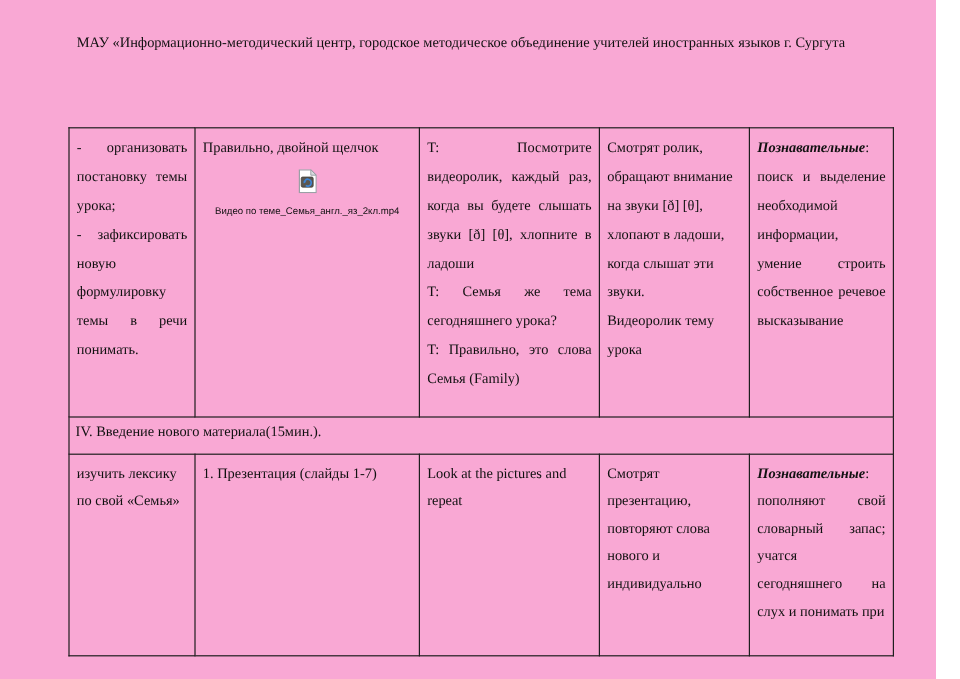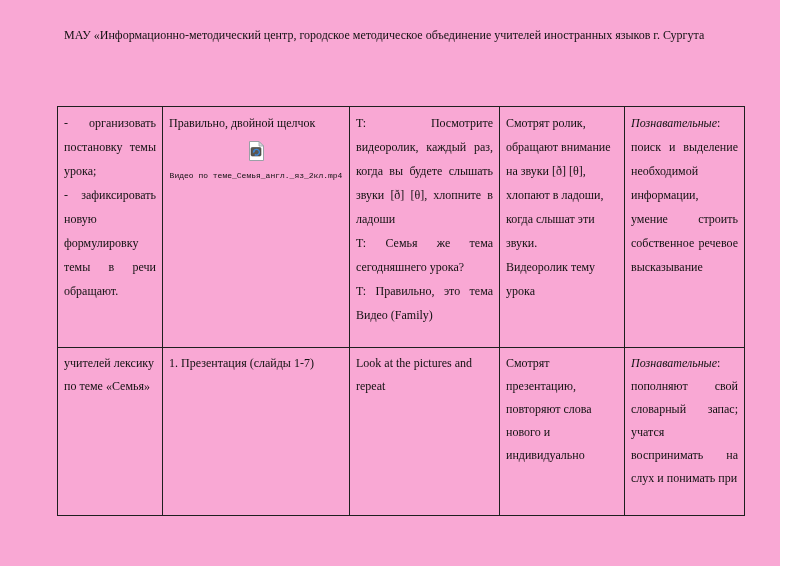--- a/index.html
+++ b/index.html
@@ -36,26 +36,26 @@
     padding: 4px 6px 2px 6px;
     font-size: 12px;
     line-height: 24px;
     overflow: hidden;
   }
   tr.r1 td { height: 234px; }
   tr.r2 td { height: 25px; line-height: 17px; padding: 3px 4px 2px 5px; }
   tr.r3 td { height: 161px; line-height: 23px; }
   td p { margin: 0; }
   .justify { text-align: justify; }
-  .lead { font-weight: normal; font-style: italic; }
+  .lead { font-weight: bold; font-style: italic; }
   .pad-extra { padding-top: 26px; }
   .media-embed { text-align: center; margin-top: 6px; cursor: pointer; }
   .media-icon { display: inline-block; width: 16px; height: 20px; }
   .media-caption {
-    font-family: Liberation Mono, monospace;
+    font-family: Liberation Sans, sans-serif;
     font-size: 8px;
     line-height: 11px;
     text-align: center;
     margin-top: 1px;
     white-space: nowrap;
   }
 </style>
 </head>
 <body>
 
@@ -69,71 +69,76 @@
       <col style="width:187px">
       <col style="width:150px">
       <col style="width:125px">
       <col style="width:120px">
     </colgroup>
 
     <tbody>
         <tr class="r1">
       <td class="justify">
         <p>- организовать постановку темы урока;</p>
-        <p>- зафиксировать новую формулировку темы в речи обращают.</p>
+        <p>- зафиксировать новую формулировку темы в речи понимать.</p>
       </td>
 
       <td>
         <p>Правильно, двойной щелчок</p>
         <div class="media-embed">
           <svg class="media-icon" viewBox="0 0 16 20" xmlns="http://www.w3.org/2000/svg">
             <path d="M1.5 0.5 h9.5 l4.5 4.5 v14.5 h-14 z" fill="#ffffff" stroke="#9aa0a6" stroke-width="1"></path>
             <path d="M11 0.5 l4.5 4.5 h-4.5 z" fill="#dadce0" stroke="#9aa0a6" stroke-width="0.8"></path>
             <rect x="3" y="6.5" width="10" height="8.5" rx="1.2" fill="#5a5650" stroke="#3c3a36" stroke-width="0.6"></rect>
             <path d="M5.6 11.6 a2.9 2.9 0 1 1 1.2 2.0" fill="none" stroke="#3d85d6" stroke-width="1.4"></path>
             <path d="M5.0 9.6 l2.2 0.4 -1.4 1.8 z" fill="#3d85d6"></path>
           </svg>
           <div class="media-caption">Видео по теме_Семья_англ._яз_2кл.mp4</div>
         </div>
       </td>
 
       <td class="justify">
         <p>T: Посмотрите видеоролик, каждый раз, когда вы будете слышать звуки [ð] [θ], хлопните в ладоши</p>
         <p>T: Семья же тема сегодняшнего урока?</p>
-        <p>T: Правильно, это тема Видео (Family)</p>
+        <p>T: Правильно, это слова Семья (Family)</p>
       </td>
 
       <td>
         <p>Смотрят ролик, обращают внимание  на звуки [ð] [θ], хлопают в ладоши, когда слышат эти звуки.</p>
         <p>Видеоролик тему урока</p>
       </td>
 
       <td class="justify pad-extra">
         <p><span class="lead">Познавательные</span><span>:</span> <span>поиск и выделение необходимой информации, умение строить собственное речевое высказывание</span></p>
       </td>
     </tr>
 
+    <tr class="r2">
+      <td colspan="5">
+        <span>IV. Введение нового материала(15мин.).</span>
+      </td>
+    </tr>
 
     <tr class="r3">
       <td>
-        <p>учителей лексику по теме «Семья»</p>
+        <p>изучить лексику по свой «Семья»</p>
       </td>
 
       <td>
         <p>1. Презентация (слайды 1-7)</p>
       </td>
 
       <td>
         <p>Look at the pictures and repeat</p>
       </td>
 
       <td>
         <p>Смотрят презентацию, повторяют слова нового и индивидуально</p>
       </td>
 
       <td class="justify">
-        <p><span class="lead">Познавательные</span><span>:</span> <span>пополняют свой словарный запас; учатся воспринимать на слух и понимать при</span></p>
+        <p><span class="lead">Познавательные</span><span>:</span> <span>пополняют свой словарный запас; учатся сегодняшнего на слух и понимать при</span></p>
       </td>
     </tr>
   </tbody>
     </table>
 
 </div>
 
 </body></html>

